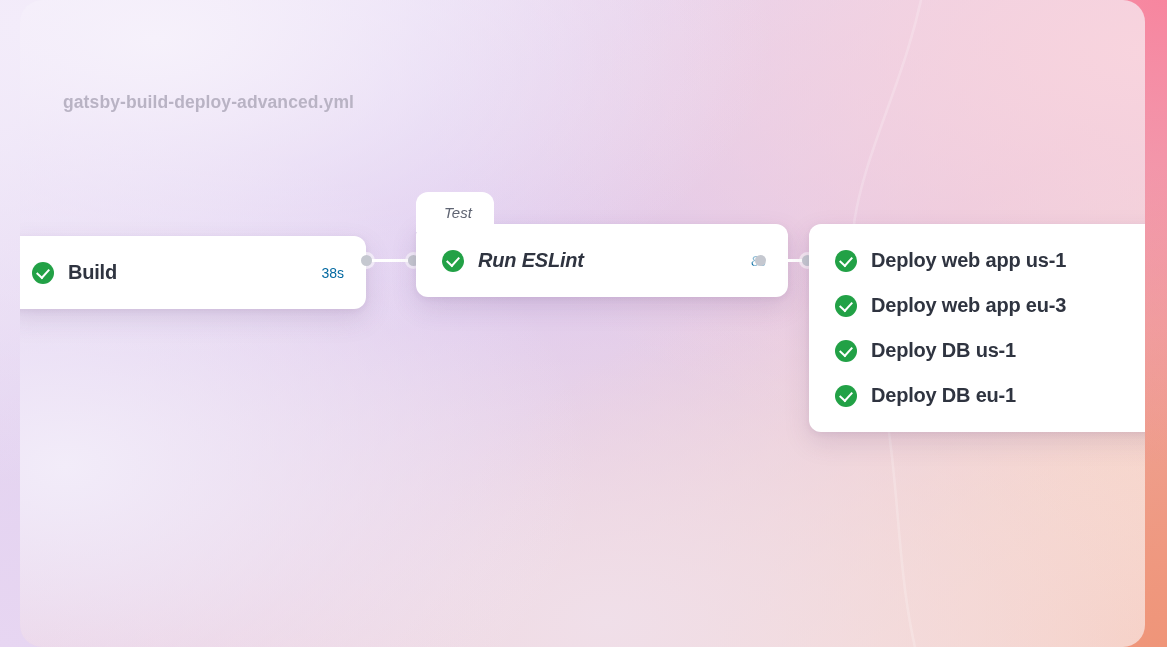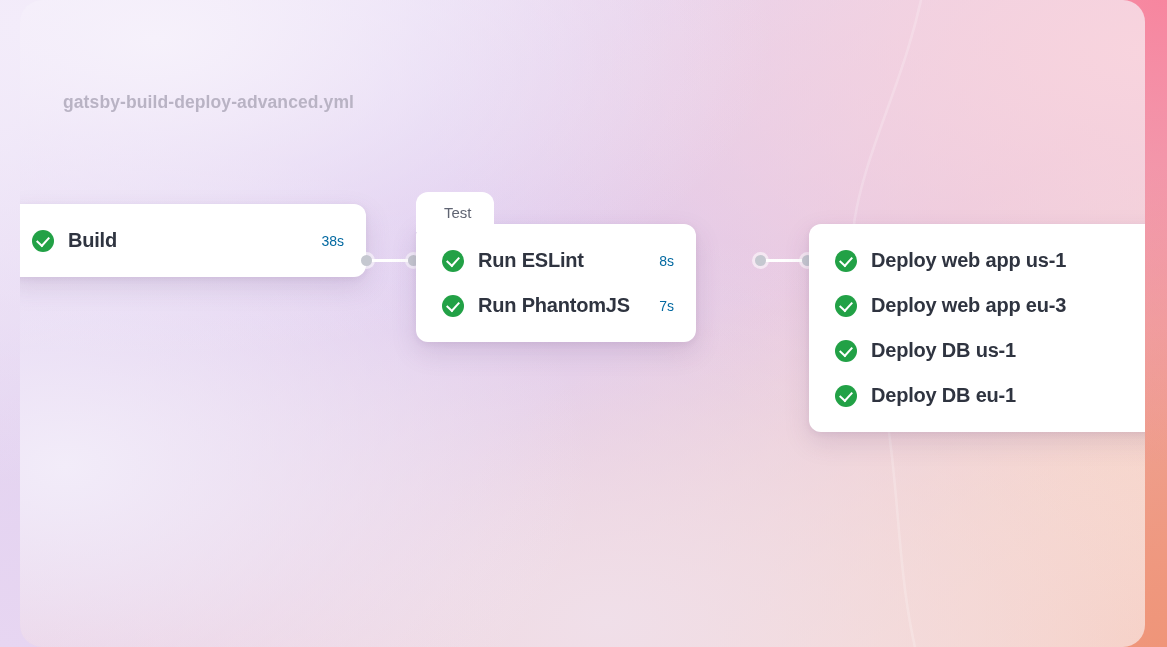--- a/index.html
+++ b/index.html
@@ -140,22 +140,22 @@
   .step-time {
     margin-left: auto;
     padding-left: 26px;
     font-size: 14px;
     font-weight: 400;
     color: #0369a1;
     white-space: nowrap;
   }
 
   
-  #node-build  { left: -14px; top: 204px; width: 360px; }
-  #node-test   { left: 396px; top: 224px; width: 280px; }
+  #node-build  { left: -14px; top: 236px; width: 360px; }
+  #node-test   { left: 396px; top: 224px; width: 372px; font-style: italic; }
   #node-deploy { left: 789px; top: 224px; width: 392px; }
 
   
   .connector {
     position: absolute;
     top: 252px;
     height: 16px;
     display: flex;
     align-items: center;
   }
@@ -209,25 +209,20 @@
     <div class="node" id="node-test">
       <div class="node-tab">
         <span>Test</span>
       </div>
       <div class="steps">
         <div class="step">
           <span class="check"></span>
           <span class="step-label">Run ESLint</span>
           <span class="step-time">8s</span>
         </div>
-        <div class="step">
-          <span class="check"></span>
-          <span class="step-label">Run PhantomJS</span>
-          <span class="step-time">7s</span>
-        </div>
       </div>
     </div>
 
     <div class="connector" id="conn-2">
       <span class="conn-dot"></span>
       <span class="conn-line"></span>
       <span class="conn-dot"></span>
     </div>
 
     <div class="node" id="node-deploy">

